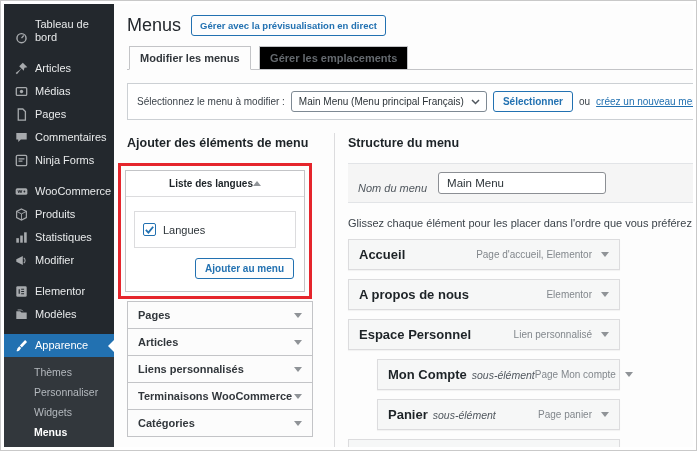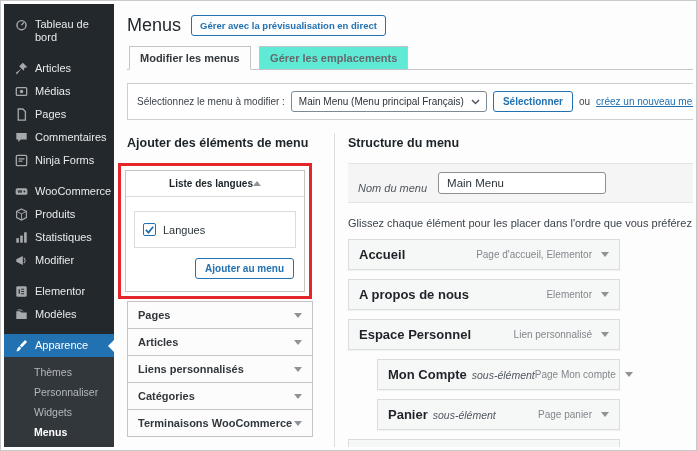--- a/index.html
+++ b/index.html
@@ -2,41 +2,41 @@
 <html><head>
 <meta charset="utf-8">
 <style>
   * { margin:0; padding:0; box-sizing:border-box; }
   html,body { width:697px; height:451px; overflow:hidden; }
   body { font-family:"Liberation Sans","DejaVu Sans",sans-serif; background:#fff; }
   .frame { position:absolute; inset:0; border:1px solid #c9c9c9; background:#fff; padding:3px; display:flex; overflow:hidden; }
 
   
   .sidebar { width:110px; flex:0 0 110px; background:#23282d; color:#eee; padding-top:9px; overflow:hidden; }
-  .sb-item { position:relative; display:flex; align-items:flex-start; gap:7px; padding:5px 4px 5px 11px; font-size:11px; color:#e8eaeb; cursor:pointer; line-height:13px; }
+  .sb-item { position:relative; display:flex; align-items:flex-end; gap:7px; padding:5px 4px 5px 11px; font-size:11px; color:#e8eaeb; cursor:pointer; line-height:13px; }
   .sb-item .sb-ico { width:13px; height:13px; flex:0 0 13px; color:#a7aaad; display:flex; align-items:center; justify-content:center; }
   .sb-item.active { background:#2271b1; color:#fff; }
   .sb-item.active .sb-ico { color:#fff; }
   .sb-gap { height:8px; }
   .sb-arrow { position:absolute; right:0; top:50%; transform:translateY(-50%); width:0; height:0; border:6px solid transparent; border-right-color:#fff; }
   .sb-sub { background:#32373c; padding:5px 0 8px; }
   .sb-sub-item { padding:4px 6px 4px 30px; font-size:10.5px; color:#b4b9be; cursor:pointer; line-height:12px; }
   .sb-sub-item.current { color:#fff; font-weight:bold; }
   svg { display:block; }
 
   
   .main { flex:1; min-width:0; background:#fdfdfd; padding:11px 0 0 13px; position:relative; overflow:hidden; }
   .title-row { display:flex; align-items:center; gap:10px; }
   .page-title { font-size:18px; font-weight:normal; color:#23282d; }
   .btn-outline { display:inline-block; background:#fdfdfd; border:1px solid #2271b1; color:#2271b1; border-radius:3px; font-size:9.5px; font-weight:bold; padding:4px 8px; cursor:pointer; white-space:nowrap; }
 
   .tabs { margin-top:10px; border-bottom:1px solid #c3c4c7; padding-left:2px; white-space:nowrap; }
   .tab { display:inline-block; border:1px solid #c3c4c7; margin-right:4px; margin-bottom:-1px; padding:5px 10px; font-size:11px; font-weight:bold; cursor:pointer; }
   .tab.active { background:#fdfdfd; border-bottom-color:#fdfdfd; color:#32373c; }
-  .tab.inactive { background:#5eead4; color:#64696e; }
+  .tab.inactive { background:#000000; color:#64696e; }
 
   .manage-box { margin-top:13px; margin-right:-2px; border:1px solid #ccd0d4; background:#fff; padding:7px 9px; display:flex; align-items:center; gap:6px; font-size:10px; color:#3c434a; white-space:nowrap; overflow:hidden; }
   .select { position:relative; border:1px solid #7e8993; border-radius:3px; background:#fff; padding:4px 22px 4px 7px; font-size:10px; color:#2c3338; cursor:pointer; }
   .select .chev { position:absolute; right:6px; top:50%; transform:translateY(-50%); }
   .btn-outline.small { font-size:10px; padding:4px 9px; }
   .link { color:#2271b1; text-decoration:underline; cursor:pointer; }
 
   .columns { display:flex; margin-top:13px; align-items:stretch; min-height:295px; }
   .col-left { flex:0 0 197px; width:197px; }
   .col-right { flex:1; min-width:0; border-left:1px solid #dcdcde; padding-left:13px; margin-left:10px; }
@@ -289,25 +289,25 @@
           </div>
           <div class="acc">
             <span>Articles</span>
             <span class="caret-down"></span>
           </div>
           <div class="acc">
             <span>Liens personnalisés</span>
             <span class="caret-down"></span>
           </div>
           <div class="acc">
+            <span>Terminaisons WooCommerce</span>
+            <span class="caret-down"></span>
+          </div>
+          <div class="acc">
             <span>Catégories</span>
-            <span class="caret-down"></span>
-          </div>
-          <div class="acc">
-            <span>Terminaisons WooCommerce</span>
             <span class="caret-down"></span>
           </div>
         </div>
       </div>
 
       <div class="col-right">
         <div class="col-heading">Structure du menu</div>
 
         <div class="name-bar">
           <span class="name-label">Nom du menu</span>

